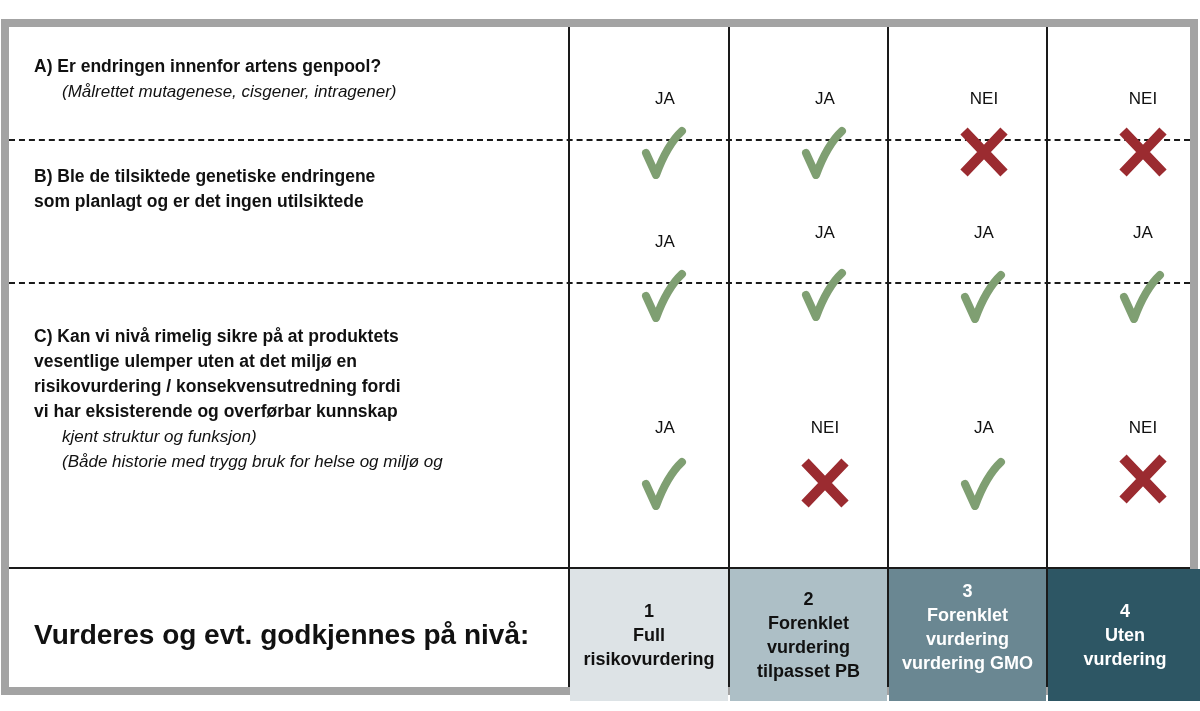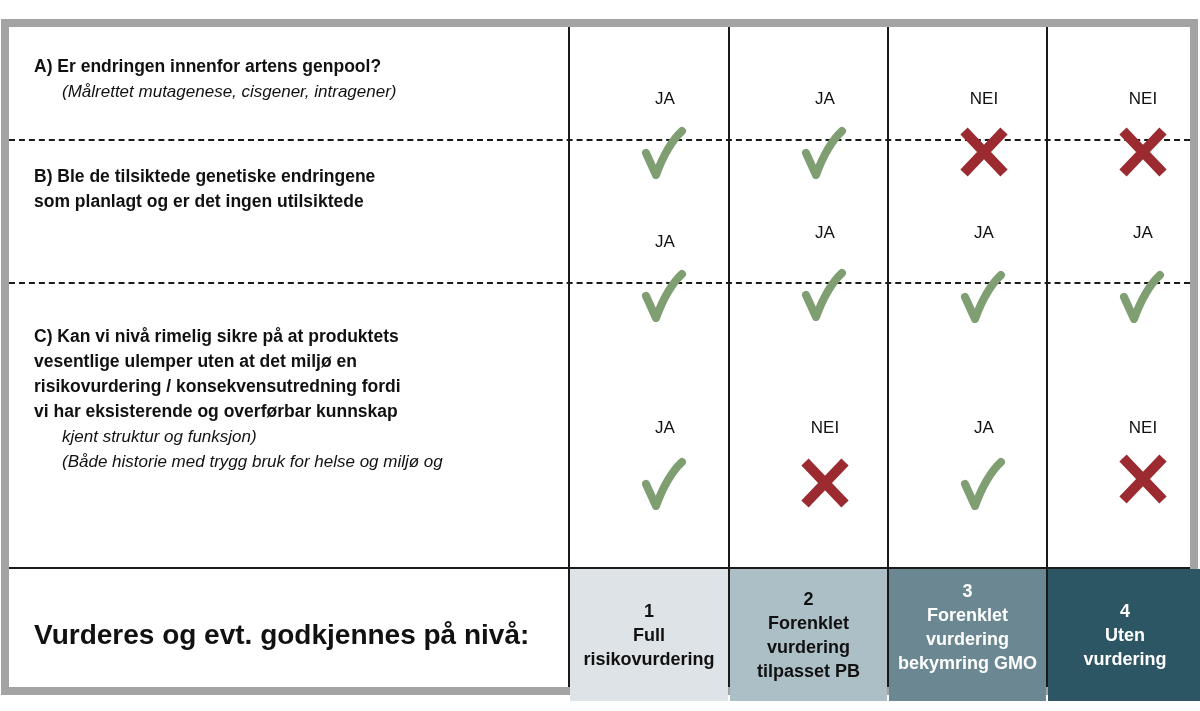--- a/index.html
+++ b/index.html
@@ -140,20 +140,20 @@
   <div class="level" style="left:721px;width:157px;background:#adbfc6;color:#111">
     <span>2</span>
     <span>Forenklet</span>
     <span>vurdering</span>
     <span>tilpasset PB</span>
   </div>
   <div class="level" style="left:880px;width:157px;background:#6a8792;color:#ffffff;justify-content:flex-start;padding-top:10px">
     <span>3</span>
     <span>Forenklet</span>
     <span>vurdering</span>
-    <span>bekymring GMO</span>
+    <span>vurdering GMO</span>
   </div>
   <div class="level" style="left:1039px;width:154px;background:#2d5664;color:#ffffff">
     <span>4</span>
     <span>Uten</span>
     <span>vurdering</span>
   </div>
 </div>
 
 </body></html>

